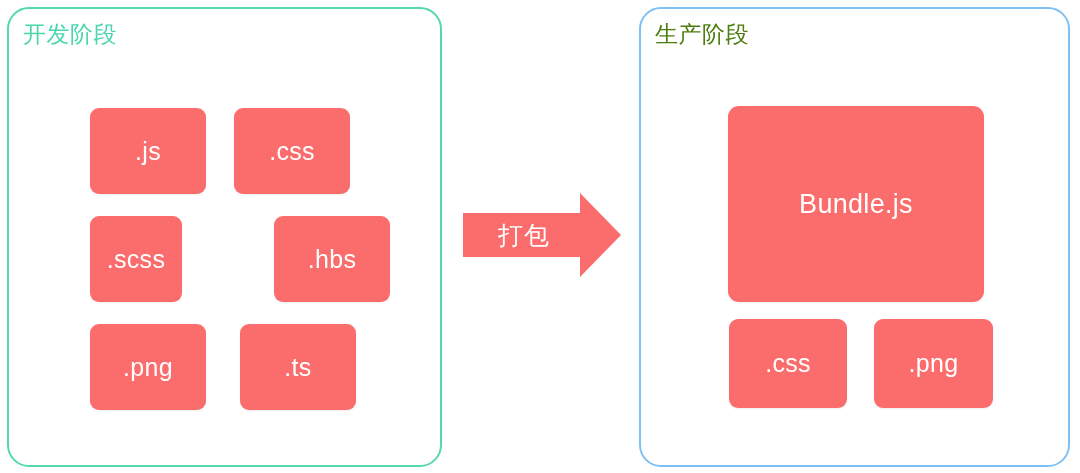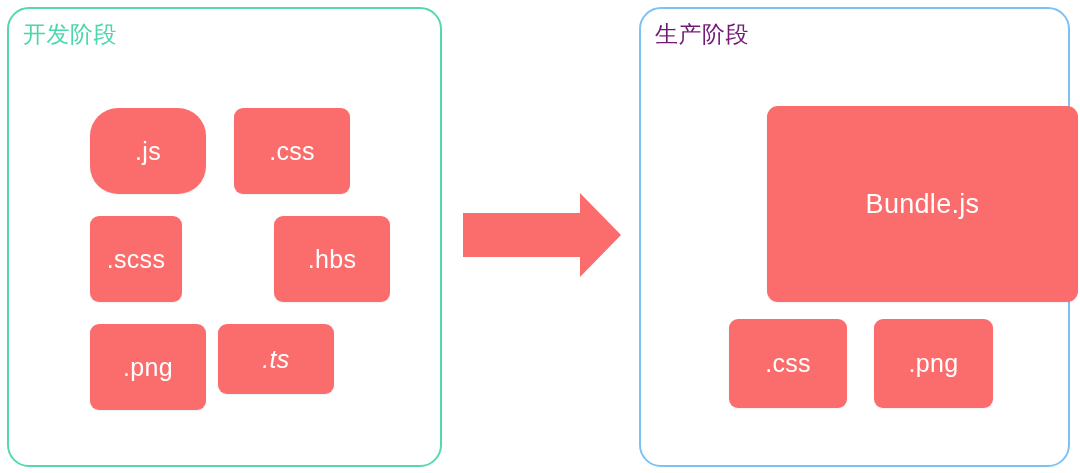--- a/index.html
+++ b/index.html
@@ -47,49 +47,49 @@
   .stage-label {
     position: absolute;
     top: 10px;
     left: 14px;
     font-size: 23px;
     line-height: 30px;
     letter-spacing: 0.5px;
     white-space: nowrap;
   }
   #stage-dev .stage-label { color: #4cd6ac; }
-  #stage-prod .stage-label { color: #701a75; }
+  #stage-prod .stage-label { color: #4d7c0f; }
 
   
   .tile {
     position: absolute;
     box-sizing: border-box;
     background: #fb6c6c;
     border-radius: 9px;
     color: #ffffff;
     display: flex;
     align-items: center;
     justify-content: center;
     font-size: 25px;
     line-height: 1;
     letter-spacing: 0.3px;
     box-shadow: 0 1px 2px rgba(0,0,0,0.07);
   }
   .tile.big { font-size: 27px; border-radius: 11px; }
 
   
-  #tile-js   { left: 90px;  top: 108px; width: 116px; height: 86px; border-radius: 28px; }
+  #tile-js   { left: 90px;  top: 108px; width: 116px; height: 86px; }
   #tile-css  { left: 234px; top: 108px; width: 116px; height: 86px; }
   #tile-scss { left: 90px;  top: 216px; width: 92px; height: 86px; }
   #tile-hbs  { left: 234px; top: 216px; width: 116px; height: 86px; margin-left: 40px; }
   #tile-png  { left: 90px;  top: 324px; width: 116px; height: 86px; }
-  #tile-ts   { left: 218px; top: 324px; width: 116px; height: 70px; font-style: italic; }
+  #tile-ts   { left: 240px; top: 324px; width: 116px; height: 86px; }
 
   
-  #tile-bundle   { left: 728px; top: 106px; width: 311px; height: 196px; margin-left: 39px; }
+  #tile-bundle   { left: 728px; top: 106px; width: 256px; height: 196px; }
   #tile-out-css  { left: 729px; top: 319px; width: 118px; height: 89px; }
   #tile-out-png  { left: 874px; top: 319px; width: 119px; height: 89px; }
 
   
   #arrow-pack {
     position: absolute;
     left: 463px;
     top: 193px;
     width: 158px;
     height: 84px;
@@ -144,20 +144,21 @@
   </div>
 
   <div class="tile" id="tile-ts">
     <span>.ts</span>
   </div>
 
   <div id="arrow-pack">
     <svg viewBox="0 0 158 84" xmlns="http://www.w3.org/2000/svg">
       <polygon points="0,20 117,20 117,0 158,42 117,84 117,64 0,64" fill="#fb6c6c"></polygon>
     </svg>
+    <div id="arrow-label">打包</div>
   </div>
 
   <div class="stage" id="stage-prod">
     <div class="stage-label">生产阶段</div>
   </div>
 
   <div class="tile big" id="tile-bundle">
     <span>Bundle.js</span>
   </div>
 

